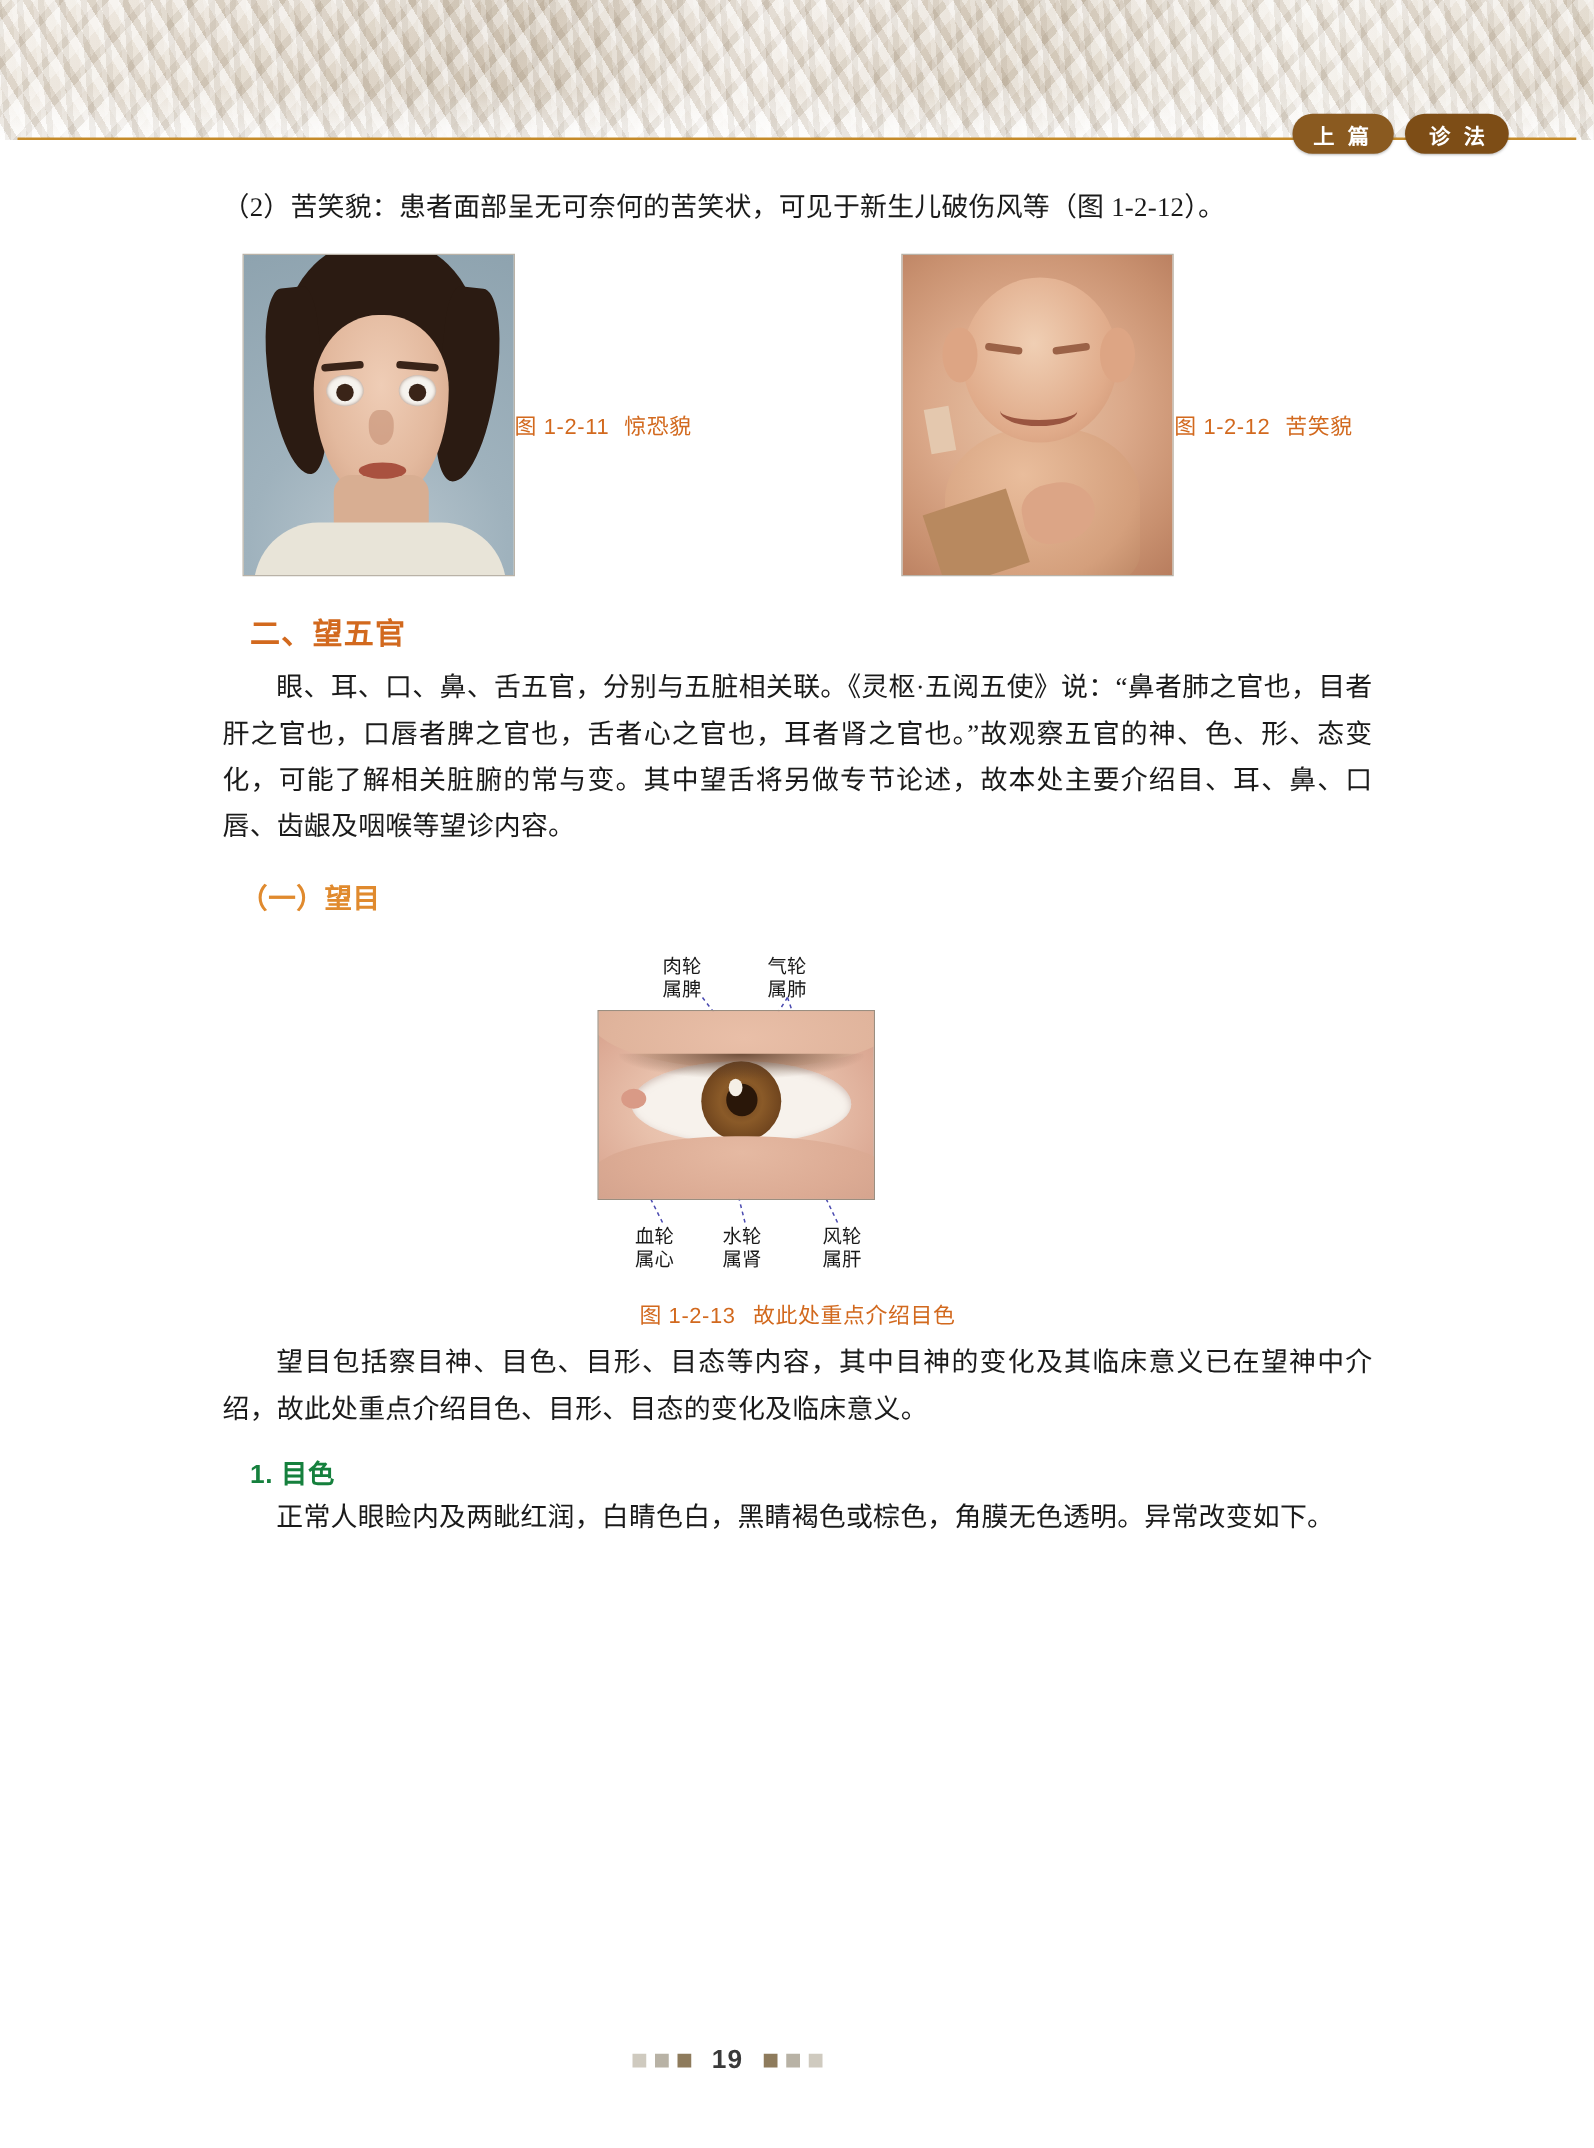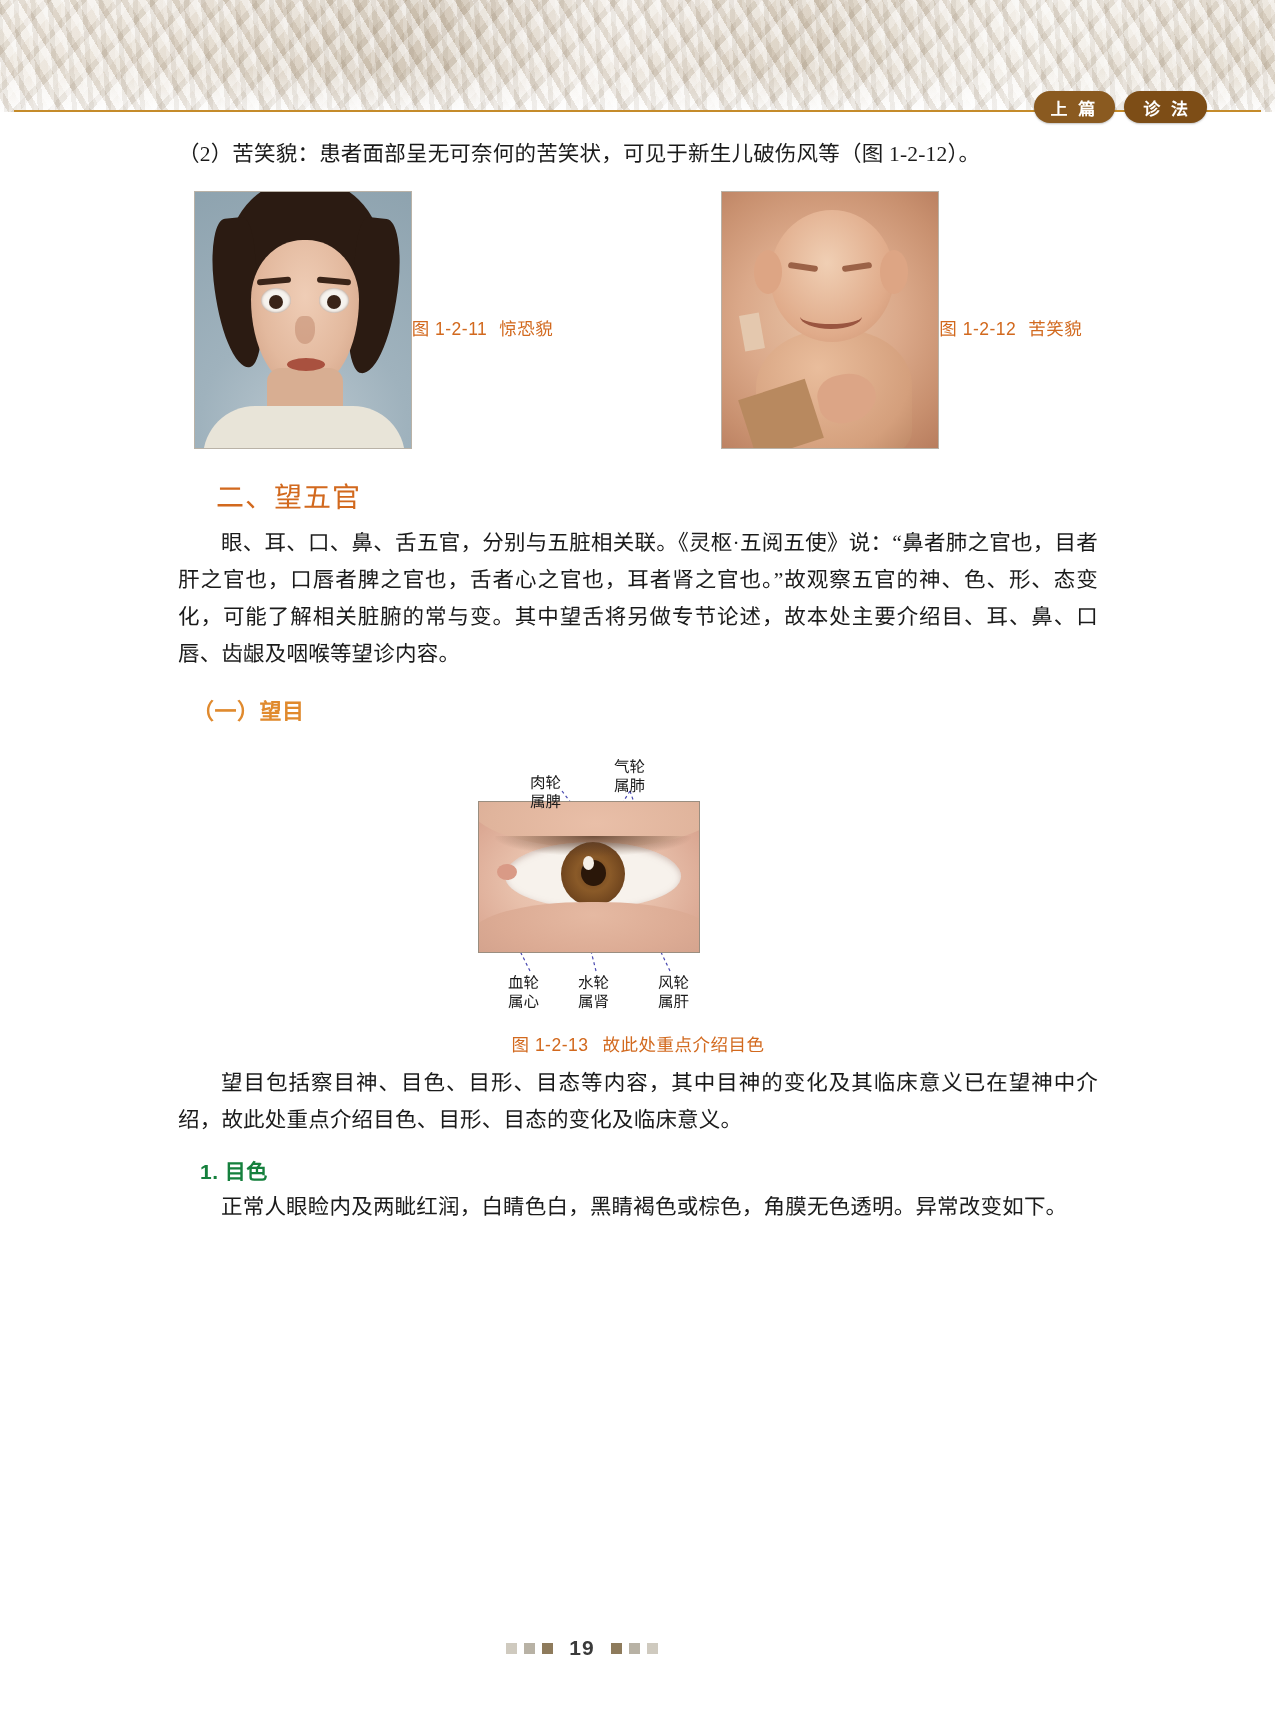--- a/index.html
+++ b/index.html
@@ -87,38 +87,38 @@
   
   .page {
     position: absolute;
     left: 0; top: 0;
     width: 1275px;
     height: 1718px;
   }
   .content {
     position: absolute;
     left: 178px;
-    top: 136px;
+    top: 148px;
     width: 920px;
   }
   p.body-text {
     margin: 0 0 2px 0;
     font-size: 21.5px;
     line-height: 37px;
     text-align: justify;
     letter-spacing: 0.2px;
   }
   p.indent { text-indent: 43px; }
 
   h2.section {
     font-family: "Liberation Sans", sans-serif;
     color: #d2691e;
-    font-size: 28px;
-    font-weight: normal;
-    margin: 26px 0 10px 38px;
+    font-size: 24px;
+    font-weight: bold;
+    margin: 26px 0 10px 22px;
     letter-spacing: 1px;
   }
   h3.subsection {
     font-family: "Liberation Sans", sans-serif;
     color: #e08a2e;
     font-size: 22px;
     font-weight: bold;
     margin: 20px 0 4px 14px;
     letter-spacing: 0.5px;
   }
@@ -454,21 +454,21 @@
         <div class="lid-top"></div>
         <div class="sclera"></div>
         <div class="iris"></div>
         <div class="pupil"></div>
         <div class="glint"></div>
         <div class="canthus-l"></div>
         <div class="lash"></div>
         <div class="lid-bottom"></div>
       </div>
 
-      <div class="lbl" style="left:352px; top:18px; text-align:right;margin-top:16px;">
+      <div class="lbl" style="left:352px; top:18px; text-align:right;">
         <div>肉轮</div>
         <div>属脾</div>
       </div>
       <div class="lbl" style="left:436px; top:18px; text-align:center;">
         <div>气轮</div>
         <div>属肺</div>
       </div>
       <div class="lbl" style="left:330px; top:234px; text-align:center;">
         <div>血轮</div>
         <div>属心</div>

